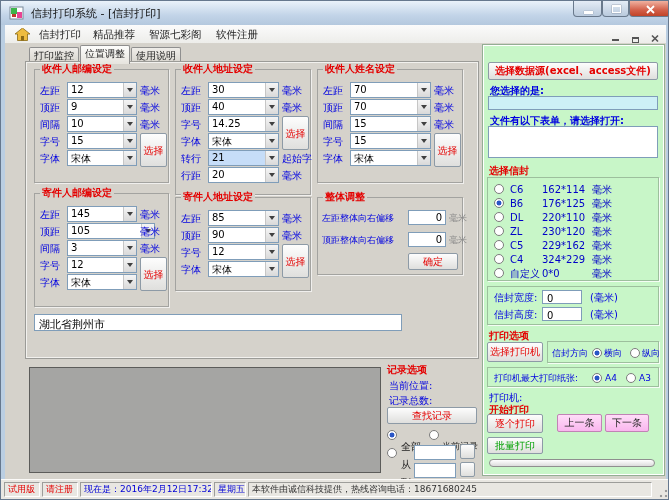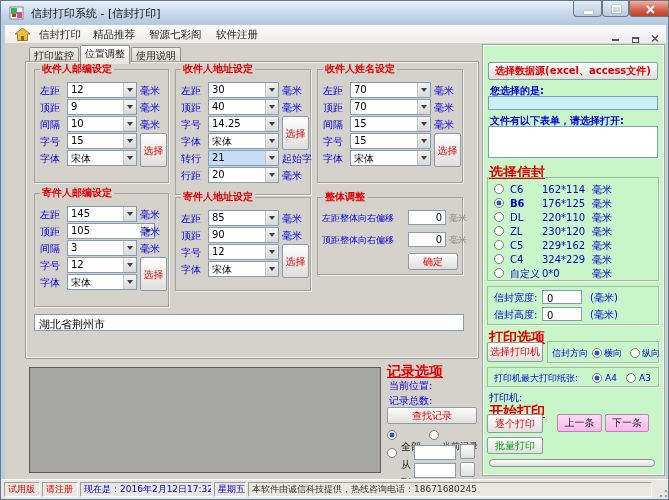--- a/index.html
+++ b/index.html
@@ -57,21 +57,21 @@
   .numbox{text-align:right;padding:1px 3px 0 0;}
   .textbox{text-align:left;padding:2px 0 0 4px;}
   .radio{position:absolute;width:10px;height:10px;border-radius:50%;background:#fff;
     border:1px solid #7c7c7c;}
   .radio.sel{background:radial-gradient(circle,#2a56c6 0%,#2a56c6 40%,#fff 48%);}
   .rlabel{position:absolute;font-size:10px;color:#0000e0;line-height:13px;white-space:nowrap;}
   .rlabel.dark{color:#222;margin-top:12px;}
   
   .preview{position:absolute;left:28px;top:366px;width:352px;height:106px;background:#a5a5a3;
     border:1px solid #5c5c5a;z-index:2;}
-  .rtitle{position:absolute;color:#e40000;font-size:14px;font-weight:bold;white-space:nowrap;text-decoration:underline;}
+  .rtitle{position:absolute;color:#e40000;font-size:10px;font-weight:bold;white-space:nowrap;}
   .blab{position:absolute;color:#0000e0;font-size:10px;white-space:nowrap;}
   
   .rightpanel{position:absolute;left:482px;top:44px;width:181px;height:430px;background:#c8f6c8;
     border:1px solid #ffffff;box-shadow:0 0 0 1px #94ae94;z-index:2;}
   .greenbox{position:absolute;border:1px solid #9dbf9d;box-shadow:1px 1px 0 rgba(255,255,255,.8);}
   .listbox{position:absolute;background:#fff;border:1px solid #7f9db9;}
   .cyanbox{position:absolute;background:#cdf0f6;border:1px solid #7f9db9;height:14px;}
   .envtxt{position:absolute;top:0;font-size:10px;color:#0000c8;line-height:13px;white-space:nowrap;}
   .progress{position:absolute;left:488px;top:458px;width:166px;height:8px;border:1px solid #8f8f8f;
     border-radius:4px;background:linear-gradient(#ffffff,#dcdcdc);}
@@ -144,21 +144,21 @@
     <span class="gtitle">整体调整</span>
     <span class="glabel" style="left:4px;top:14px;font-size:9px">左距整体向右偏移</span>
     <div class="numbox" style="left:90px;top:12px;width:38px;height:15px">0</div>
     <span class="gunit gray" style="left:131px;top:14px;font-size:9px">毫米</span>
     <span class="glabel" style="left:4px;top:36px;font-size:9px">顶距整体向右偏移</span>
     <div class="numbox" style="left:90px;top:34px;width:38px;height:15px">0</div>
     <span class="gunit gray" style="left:131px;top:36px;font-size:9px">毫米</span>
     <button class="btn red-btn" style="left:90px;top:55px;width:50px;height:17px">确定</button>
   </div>
 
-  <div class="textbox" style="left:33px;top:313px;width:430px;height:17px;font-size:11px;z-index:3">湖北省荆州市</div>
+  <div class="textbox" style="left:33px;top:313px;width:368px;height:17px;font-size:11px;z-index:3">湖北省荆州市</div>
 
   <div class="preview"></div>
 
   <span class="rtitle" style="left:386px;top:362px">记录选项</span>
   <span class="blab" style="left:388px;top:378px">当前位置:</span>
   <span class="blab" style="left:388px;top:393px">记录总数:</span>
   <button class="btn red-btn" style="left:386px;top:406px;width:90px;height:17px">查找记录</button>
   <span class="radio sel" style="left:386px;top:429px"></span>
   <span class="rlabel dark" style="left:400px;top:427px">全部</span>
   <span class="radio" style="left:428px;top:429px"></span>
@@ -182,21 +182,21 @@
   <span class="rtitle" style="left:488px;top:163px;z-index:3">选择信封</span>
   <div class="greenbox" style="left:486px;top:176px;width:172px;height:104px;z-index:3">
       <div class="envrow" style="position: absolute; left: 0px; top: 5px; width: 100%; height: 13px;">
         <span class="radio" style="left: 6px; top: 1px;"></span>
         <span class="envtxt" style="left: 22px;">C6</span>
         <span class="envtxt" style="left: 54px;">162*114</span>
         <span class="envtxt" style="left: 104px;">毫米</span>
       </div>
       <div class="envrow" style="position: absolute; left: 0px; top: 19px; width: 100%; height: 13px;">
         <span class="radio sel" style="left: 6px; top: 1px;"></span>
-        <span class="envtxt" style="left: 22px; font-weight: bold;">B6</span>
+        <span class="envtxt" style="left: 22px;">B6</span>
         <span class="envtxt" style="left: 54px;">176*125</span>
         <span class="envtxt" style="left: 104px;">毫米</span>
       </div>
       <div class="envrow" style="position: absolute; left: 0px; top: 33px; width: 100%; height: 13px;">
         <span class="radio" style="left: 6px; top: 1px;"></span>
         <span class="envtxt" style="left: 22px;">DL</span>
         <span class="envtxt" style="left: 54px;">220*110</span>
         <span class="envtxt" style="left: 104px;">毫米</span>
       </div>
       <div class="envrow" style="position: absolute; left: 0px; top: 47px; width: 100%; height: 13px;">

